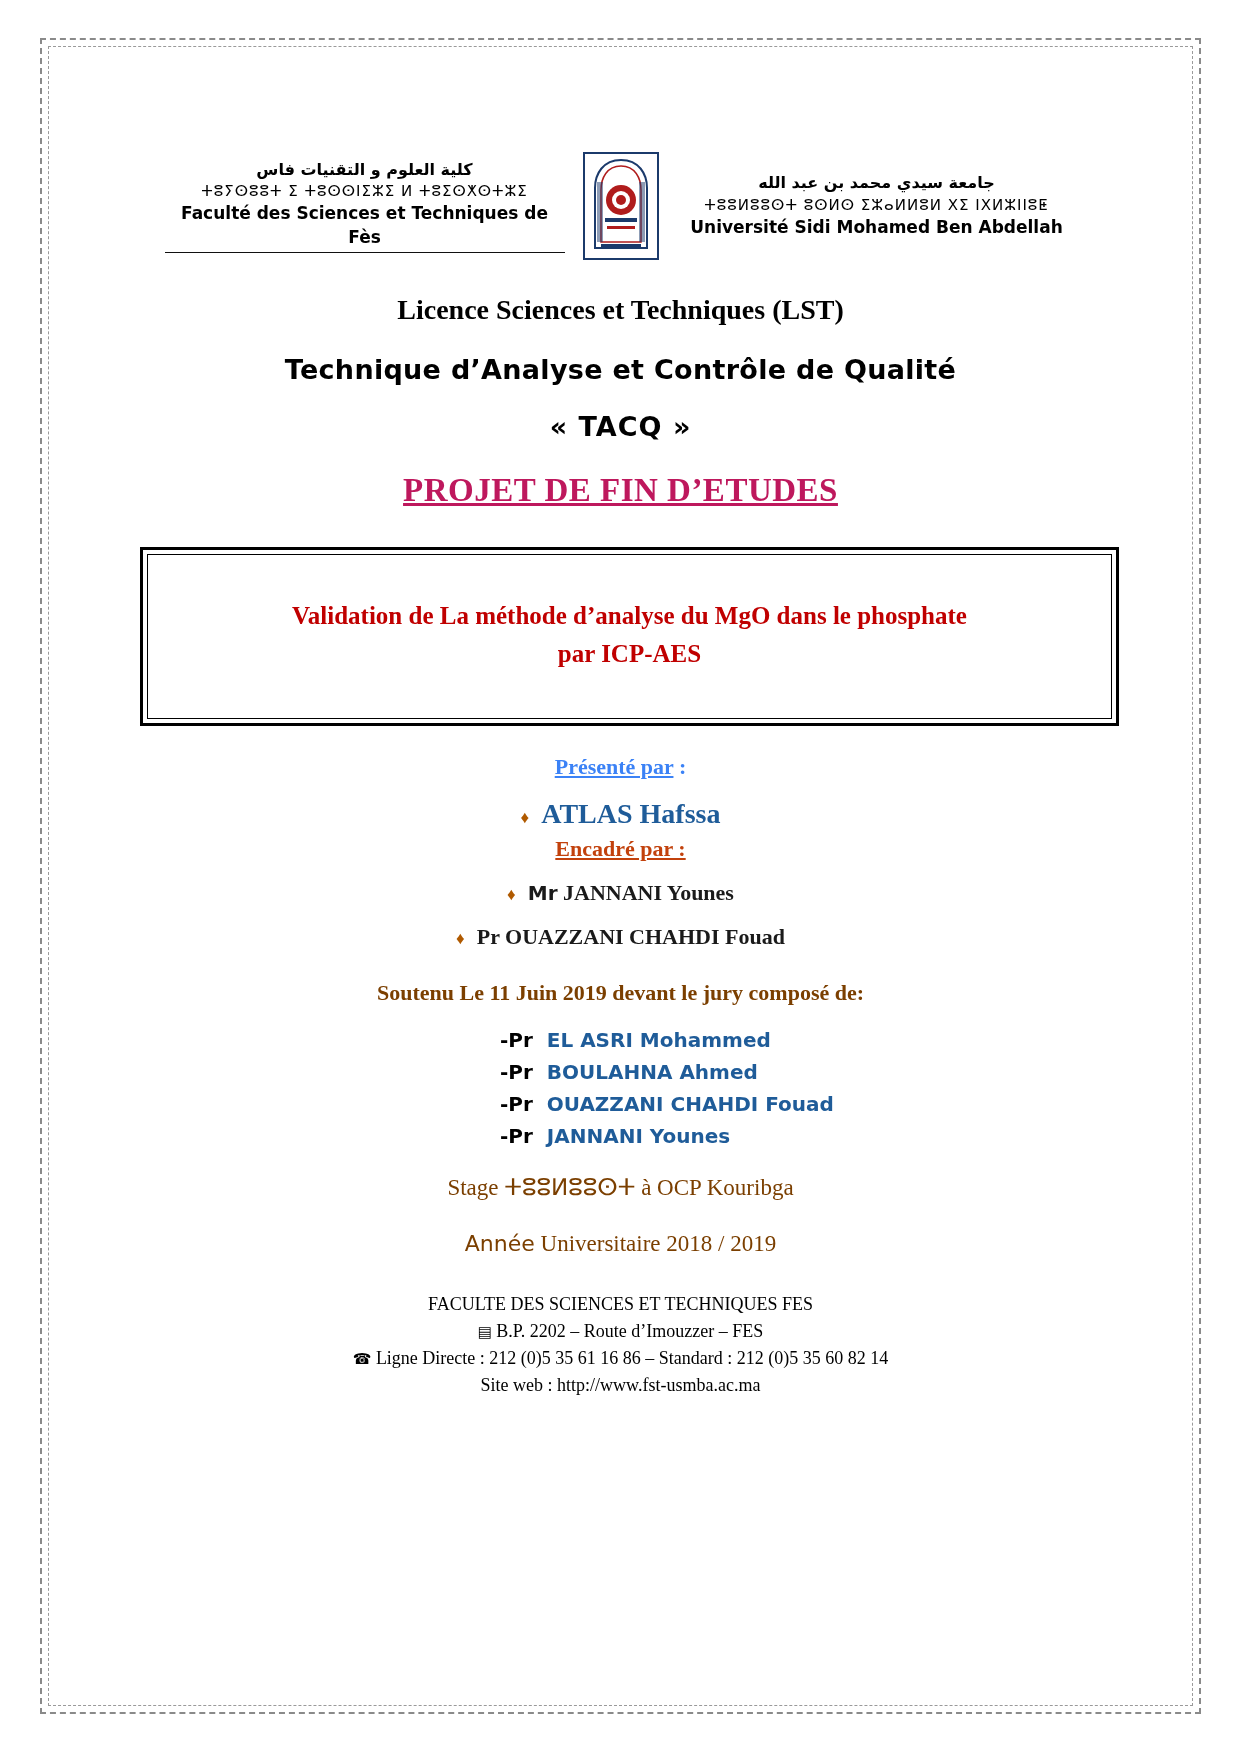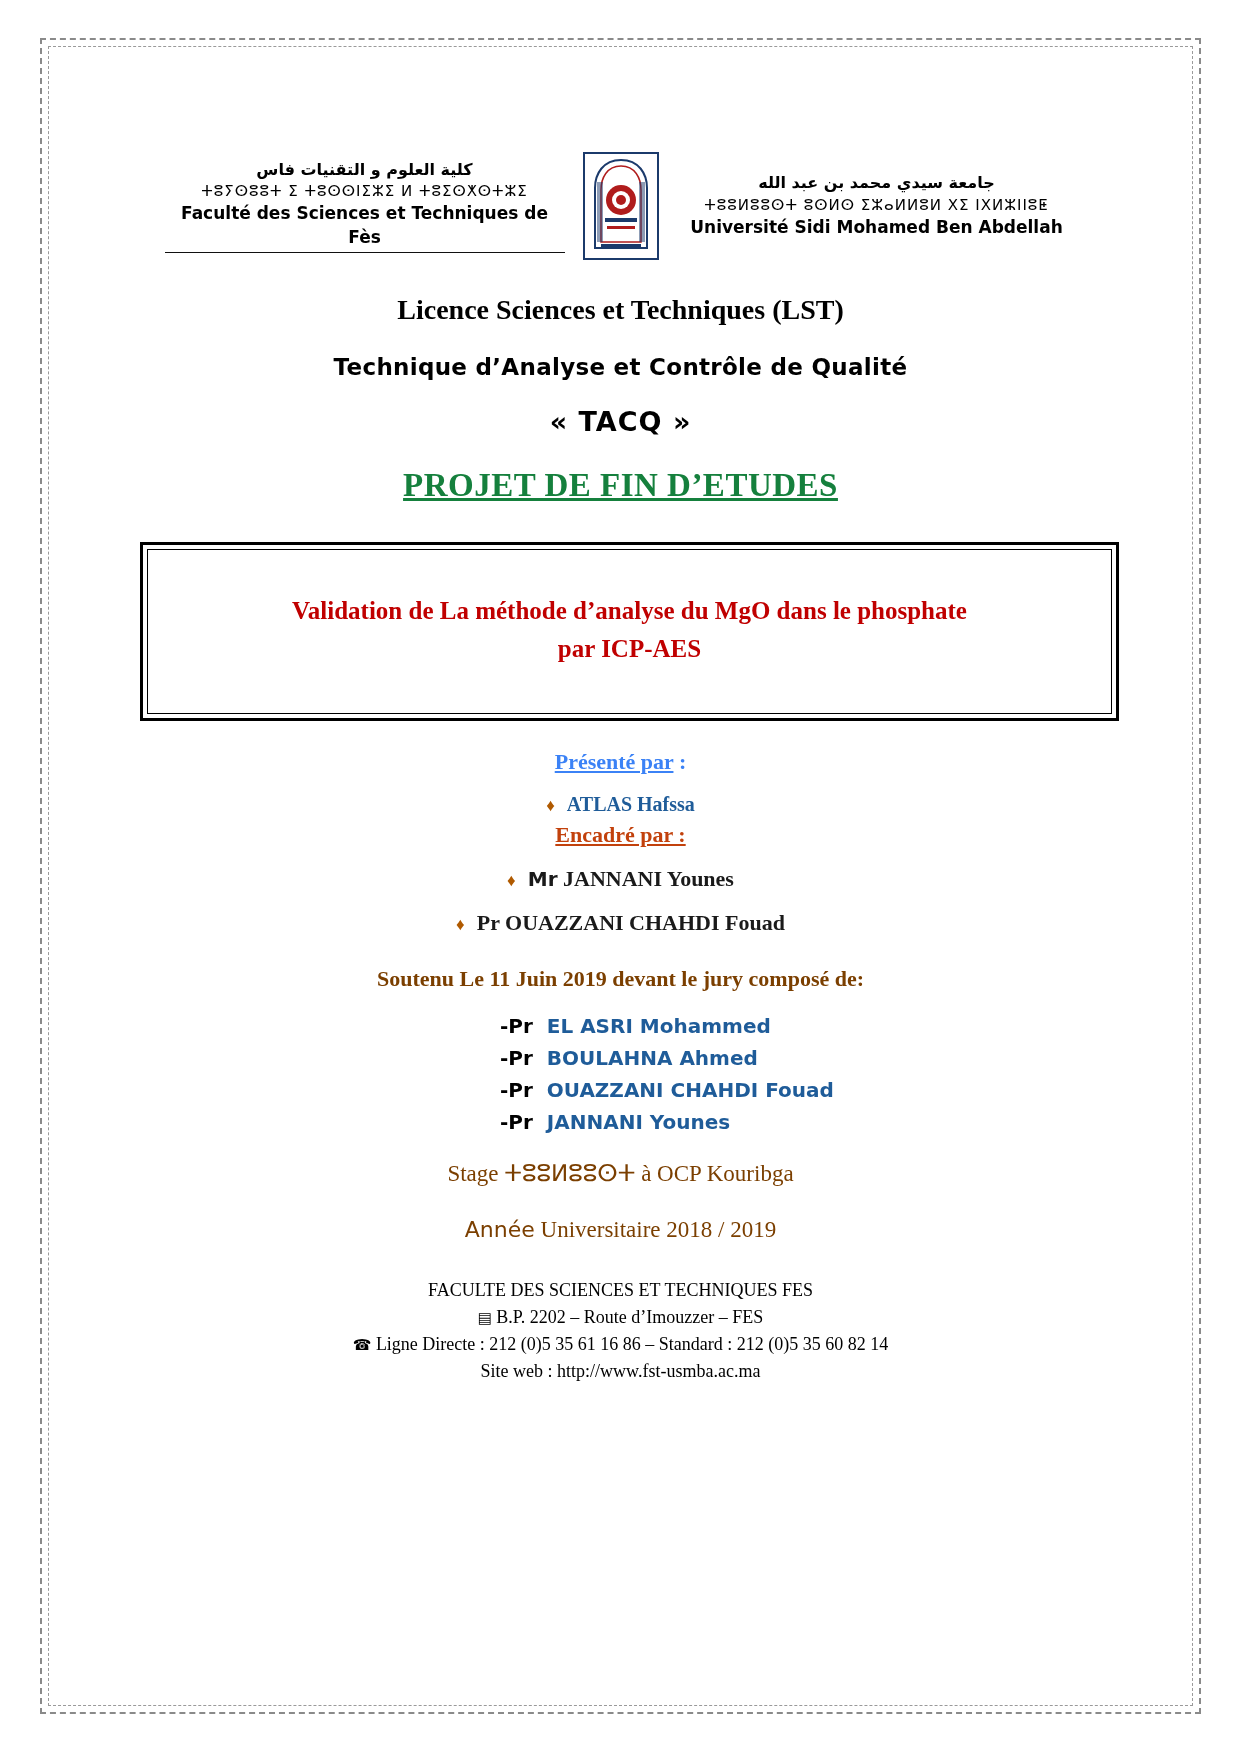--- a/index.html
+++ b/index.html
@@ -91,39 +91,39 @@
   .t-lst {
     text-align: center;
     font-family: "Liberation Serif", serif;
     font-size: 28px;
     font-weight: bold;
     margin-top: 34px;
   }
   .t-tacq1 {
     text-align: center;
     font-family: "DejaVu Sans", sans-serif;
-    font-size: 23px;
+    font-size: 27px;
     font-weight: bold;
     margin-top: 28px;
     letter-spacing: 0.3px;
   }
   .t-tacq2 {
     text-align: center;
     font-family: "DejaVu Sans", sans-serif;
     font-size: 27px;
     font-weight: bold;
     margin-top: 26px;
     letter-spacing: 1px;
   }
   .t-pfe {
     text-align: center;
     font-family: "Liberation Serif", serif;
     font-size: 33px;
     font-weight: bold;
-    color: #15803d;
+    color: #be185d;
     text-decoration: underline;
     margin-top: 30px;
     letter-spacing: 0.5px;
   }
 
   
   .subject-box {
     margin: 38px 52px 0 70px;
     border: 3px solid #000;
     padding: 4px;
@@ -159,21 +159,21 @@
     gap: 12px;
     margin-top: 18px;
   }
   .bullet {
     color: #b05a00;
     font-size: 17px;
     line-height: 1;
   }
   .name-blue {
     font-family: "Liberation Serif", serif;
-    font-size: 20px;
+    font-size: 28px;
     font-weight: bold;
     color: #1f5c99;
   }
   .encadre {
     text-align: center;
     margin-top: 6px;
     font-family: "Liberation Serif", serif;
     font-size: 22px;
     font-weight: bold;
     color: #c2410c;

